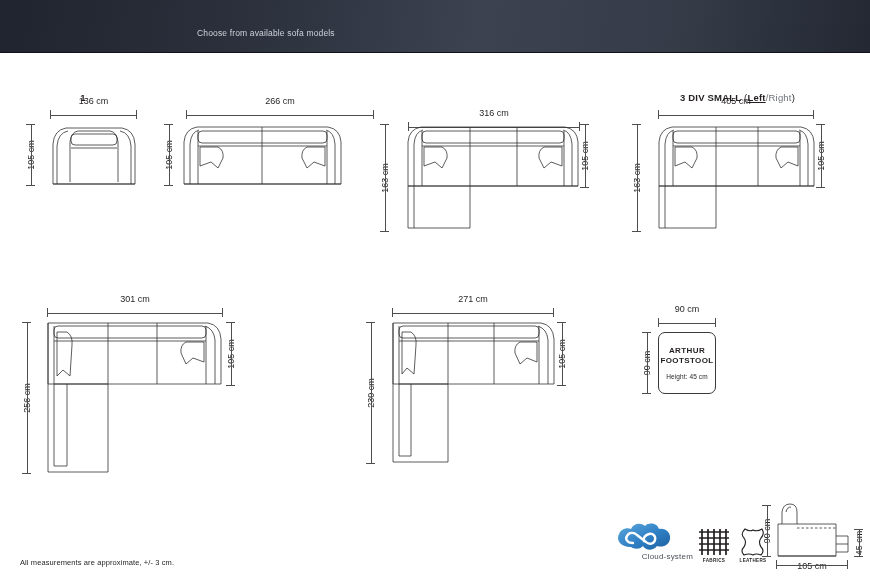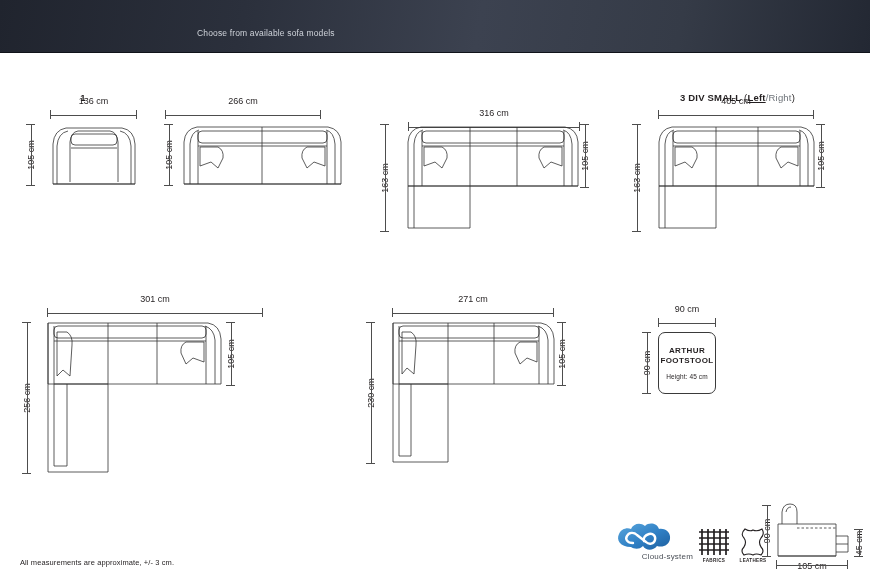--- a/index.html
+++ b/index.html
@@ -153,21 +153,21 @@
       <rect x="23" y="12" width="46" height="11" rx="4"></rect>
       <path d="M23 26 L69 26"></path>
       <path d="M5 62 L87 62"></path>
       <path d="M9 62 L9 24 Q10 11 20 9"></path>
       <path d="M83 62 L83 24 Q82 11 72 9"></path>
     </g>
   </svg>
 </div>
 
 <div class="item" id="m-3lc" style="left:160px; top:92px; width:195px; height:110px;">
-  <div class="dim-h" style="left:5px; top:18px; width:156px;">
+  <div class="dim-h" style="left:26px; top:18px; width:188px;">
     <div class="txt">266 cm</div>
     <div class="line"></div>
       <div class="cap l"></div>
       <div class="cap r"></div>
   </div>
   <div class="dim-v" style="left:4px; top:32px; height:62px;">
     <div class="txt">105 cm</div>
     <div class="line"></div>
       <div class="cap t"></div>
       <div class="cap b"></div>
@@ -259,21 +259,21 @@
       <path d="M20 25 L37 25 Q43 28 42 36 L37 46 L30 40 L20 44 Z"></path>
       <path d="M143 25 L126 25 Q120 28 121 36 L126 46 L133 40 L143 44 Z"></path>
       <path d="M4 64 L4 106 L61 106 L61 64"></path>
       <path d="M10 64 L10 106"></path>
       <path d="M4 64 L159 64"></path>
     </g>
   </svg>
 </div>
 
 <div class="item" id="m-oe" style="left:18px; top:288px; width:265px; height:200px;">
-  <div class="dim-h" style="left:29px; top:20px; width:176px;padding-left:40px;">
+  <div class="dim-h" style="left:29px; top:20px; width:176px;">
     <div class="txt">301 cm</div>
     <div class="line"></div>
       <div class="cap l"></div>
       <div class="cap r"></div>
   </div>
   <div class="dim-v" style="left:4px; top:34px; height:152px;">
     <div class="txt">256 cm</div>
     <div class="line"></div>
       <div class="cap t"></div>
       <div class="cap b"></div>

